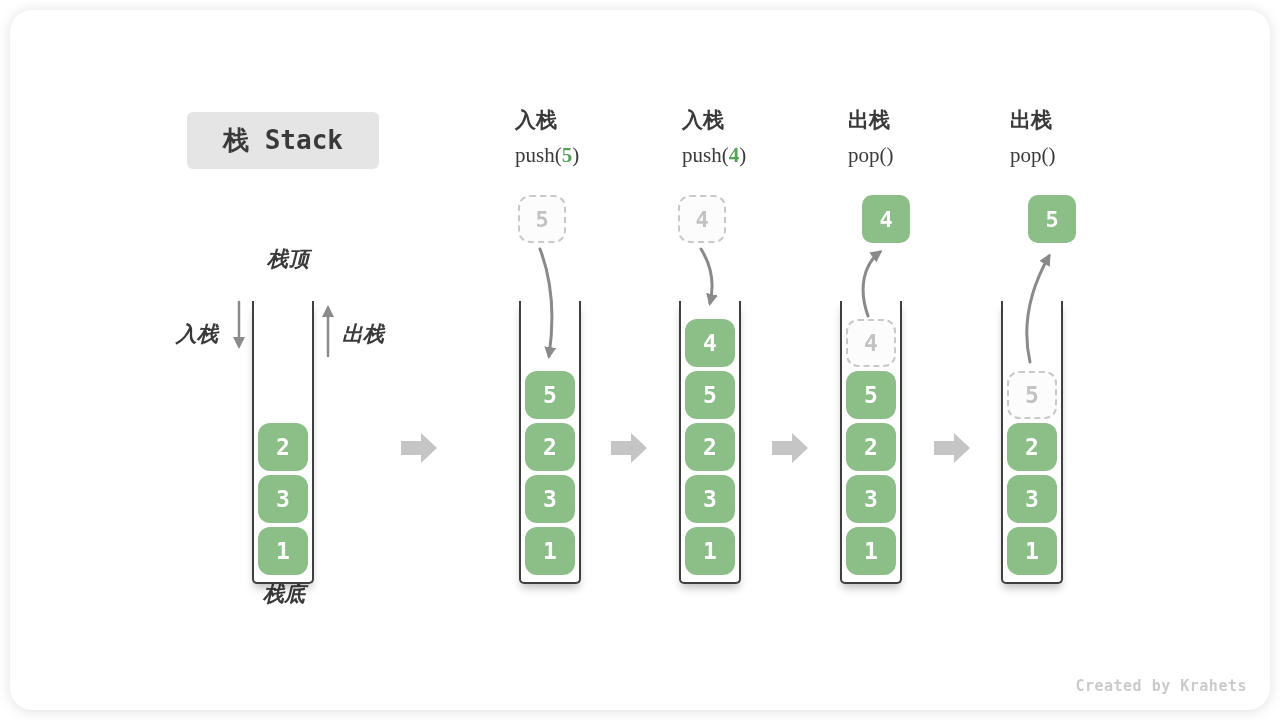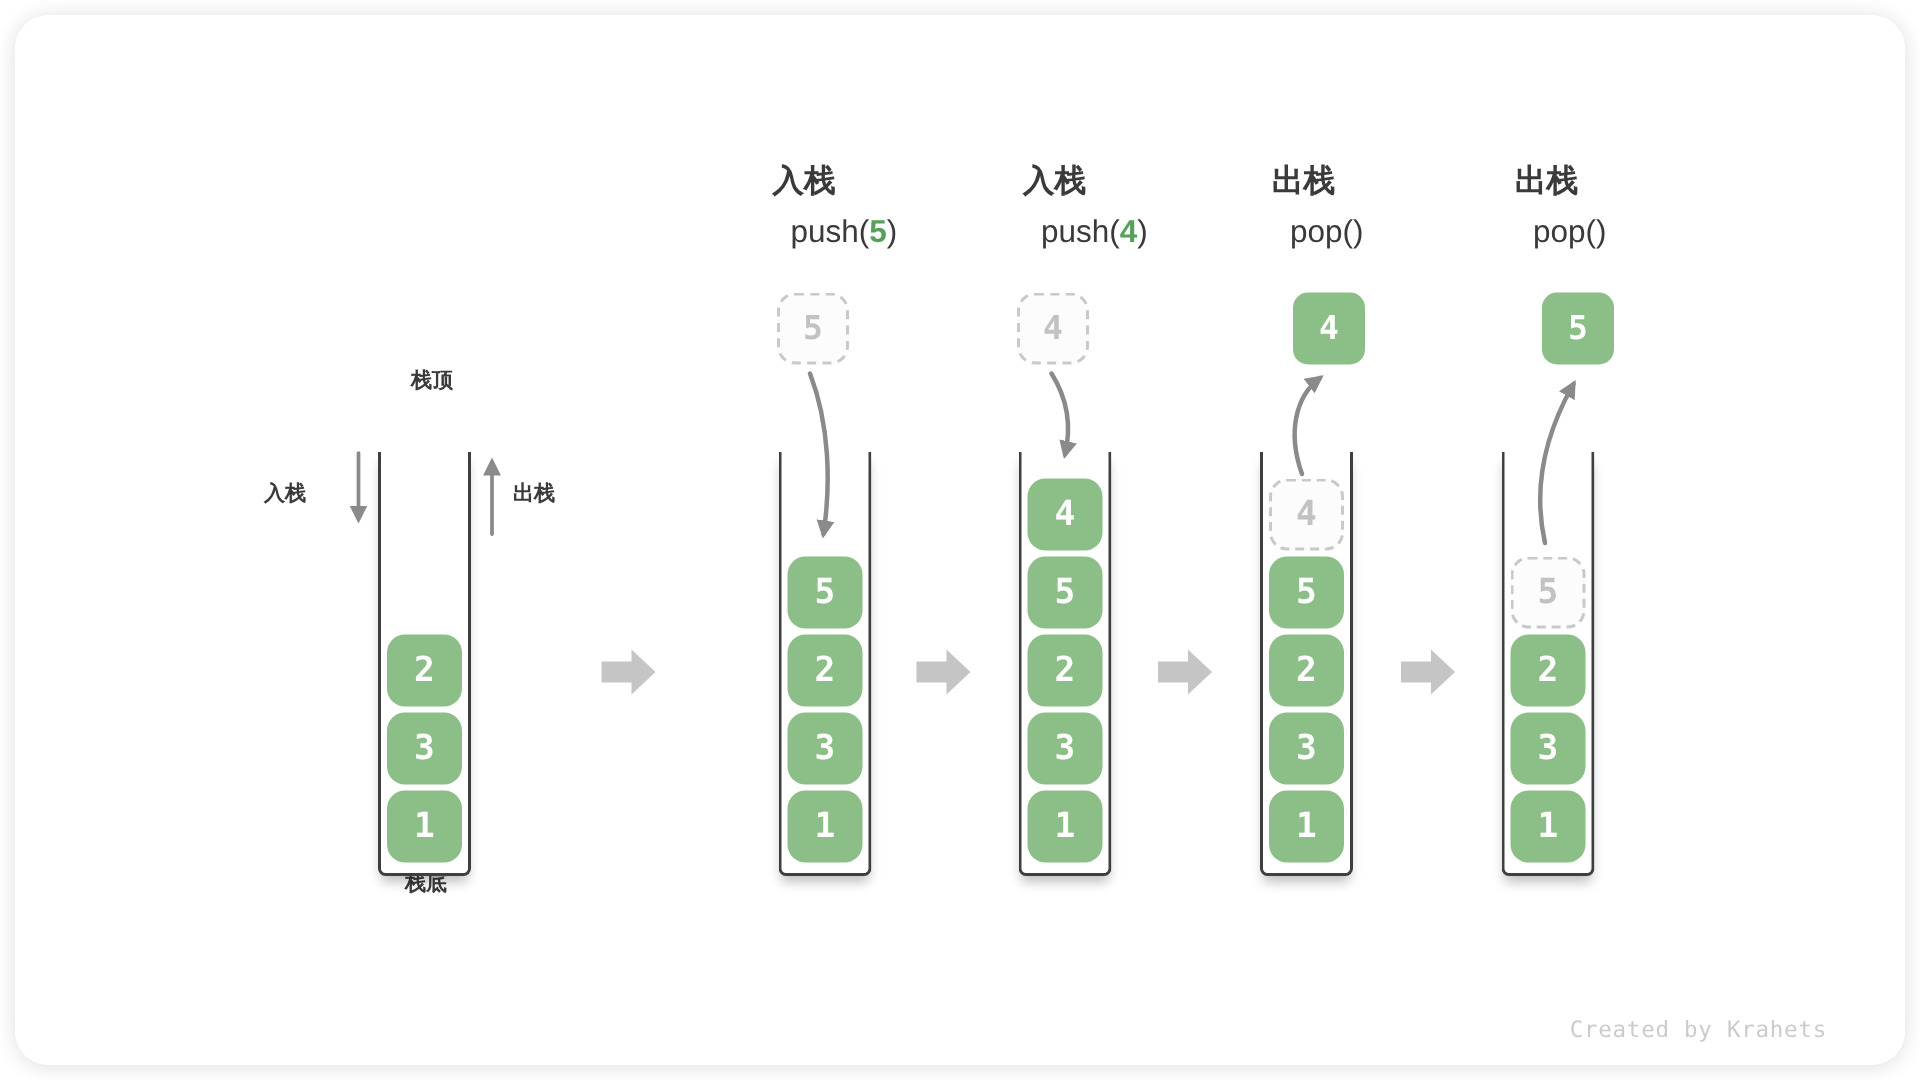--- a/index.html
+++ b/index.html
@@ -12,26 +12,26 @@
   html,body{width:1280px;height:720px;overflow:hidden;background:#FFFFFF;
     font-family:"DejaVu Sans",sans-serif;}
   .card{position:absolute;left:10px;top:10px;width:1260px;height:700px;
     background:#fff;border-radius:22px;box-shadow:0 1px 14px rgba(0,0,0,.13);}
   .scene{position:absolute;inset:0;}
 
   .title-box{position:absolute;left:187px;top:112px;width:192px;height:57px;
     background:var(--title-bg);border-radius:6px;display:flex;align-items:center;justify-content:center;
     font-family:"DejaVu Sans Mono",monospace;font-weight:700;font-size:26px;color:var(--ink);}
 
-  .cn-label{position:absolute;font-weight:700;font-size:14px;color:var(--ink);}
+  .cn-label{position:absolute;font-weight:700;font-size:21px;color:var(--ink);font-style:italic;}
   .center100{width:104px;text-align:center;}
 
   .op{position:absolute;top:106px;}
   .op .cn{font-weight:700;font-size:21px;color:var(--ink);margin-bottom:9px;}
-  .op .code{font-family:Liberation Sans, sans-serif;font-size:21px;font-weight:500;color:var(--ink);margin-left:12px;}
+  .op .code{font-family:Liberation Serif, serif;font-size:21px;font-weight:500;color:var(--ink);}
   .op .code .arg{color:var(--code-green);font-weight:700;}
 
   .stack-frame{position:absolute;top:301px;width:62px;height:283px;background:#fff;
     border-left:2px solid var(--wall);border-right:2px solid var(--wall);border-bottom:2px solid var(--wall);
     border-radius:0 0 5px 5px;box-shadow:0 6px 8px -2px rgba(0,0,0,.25);
     display:flex;flex-direction:column;justify-content:flex-end;align-items:center;gap:4px;padding-bottom:7px;}
   .cell{width:50px;height:48px;border-radius:12px;background:var(--green);color:#fff;
     display:flex;align-items:center;justify-content:center;
     font-family:"DejaVu Sans Mono",monospace;font-weight:700;font-size:23px;flex:0 0 auto;}
   .cell.ghost{background:#FCFCFC;border:2px dashed var(--ghost-border);color:var(--ghost-text);}
@@ -41,29 +41,32 @@
     font-family:"DejaVu Sans Mono",monospace;font-weight:700;font-size:22px;}
   .float-cell.ghost{background:#FCFCFC;border:2px dashed var(--ghost-border);color:var(--ghost-text);border-radius:12px;}
   .float-cell.solid{background:var(--green);color:#fff;}
 
   svg.overlay{position:absolute;inset:0;width:1280px;height:720px;pointer-events:none;}
   .flow-arrow{stroke:var(--arrow-gray);stroke-width:3;fill:none;stroke-linecap:round;}
   .side-arrow{stroke:var(--arrow-gray);stroke-width:2.5;fill:none;stroke-linecap:round;}
   .ah-path{fill:var(--arrow-gray);}
   .block-arrow{fill:var(--block-arrow-gray);}
 
-  .watermark{position:absolute;right:62px;bottom:25px;font-family:"DejaVu Sans Mono",monospace;
-    font-size:15px;letter-spacing:.5px;color:var(--watermark);}
+  .watermark{position:absolute;right:33px;bottom:25px;font-family:"DejaVu Sans Mono",monospace;
+    font-size:15px;letter-spacing:.5px;color:var(--watermark);font-weight:bold;}
 </style>
 </head>
 <body>
 
 <div class="card"></div>
 <div class="scene">
 
+  <div class="title-box">
+    <span>栈 Stack</span>
+  </div>
 
   <div class="cn-label center100" style="left:236px;top:245px;">栈顶</div>
   <div class="cn-label center100" style="left:232px;top:580px;">栈底</div>
   <div class="cn-label" style="left:176px;top:320px;">入栈</div>
   <div class="cn-label" style="left:342px;top:320px;">出栈</div>
 
   <div class="op" style="left:515px;">
     <div class="cn">入栈</div>
     <div class="code"><span>push(</span><span class="arg">5</span><span>)</span></div>
   </div>

